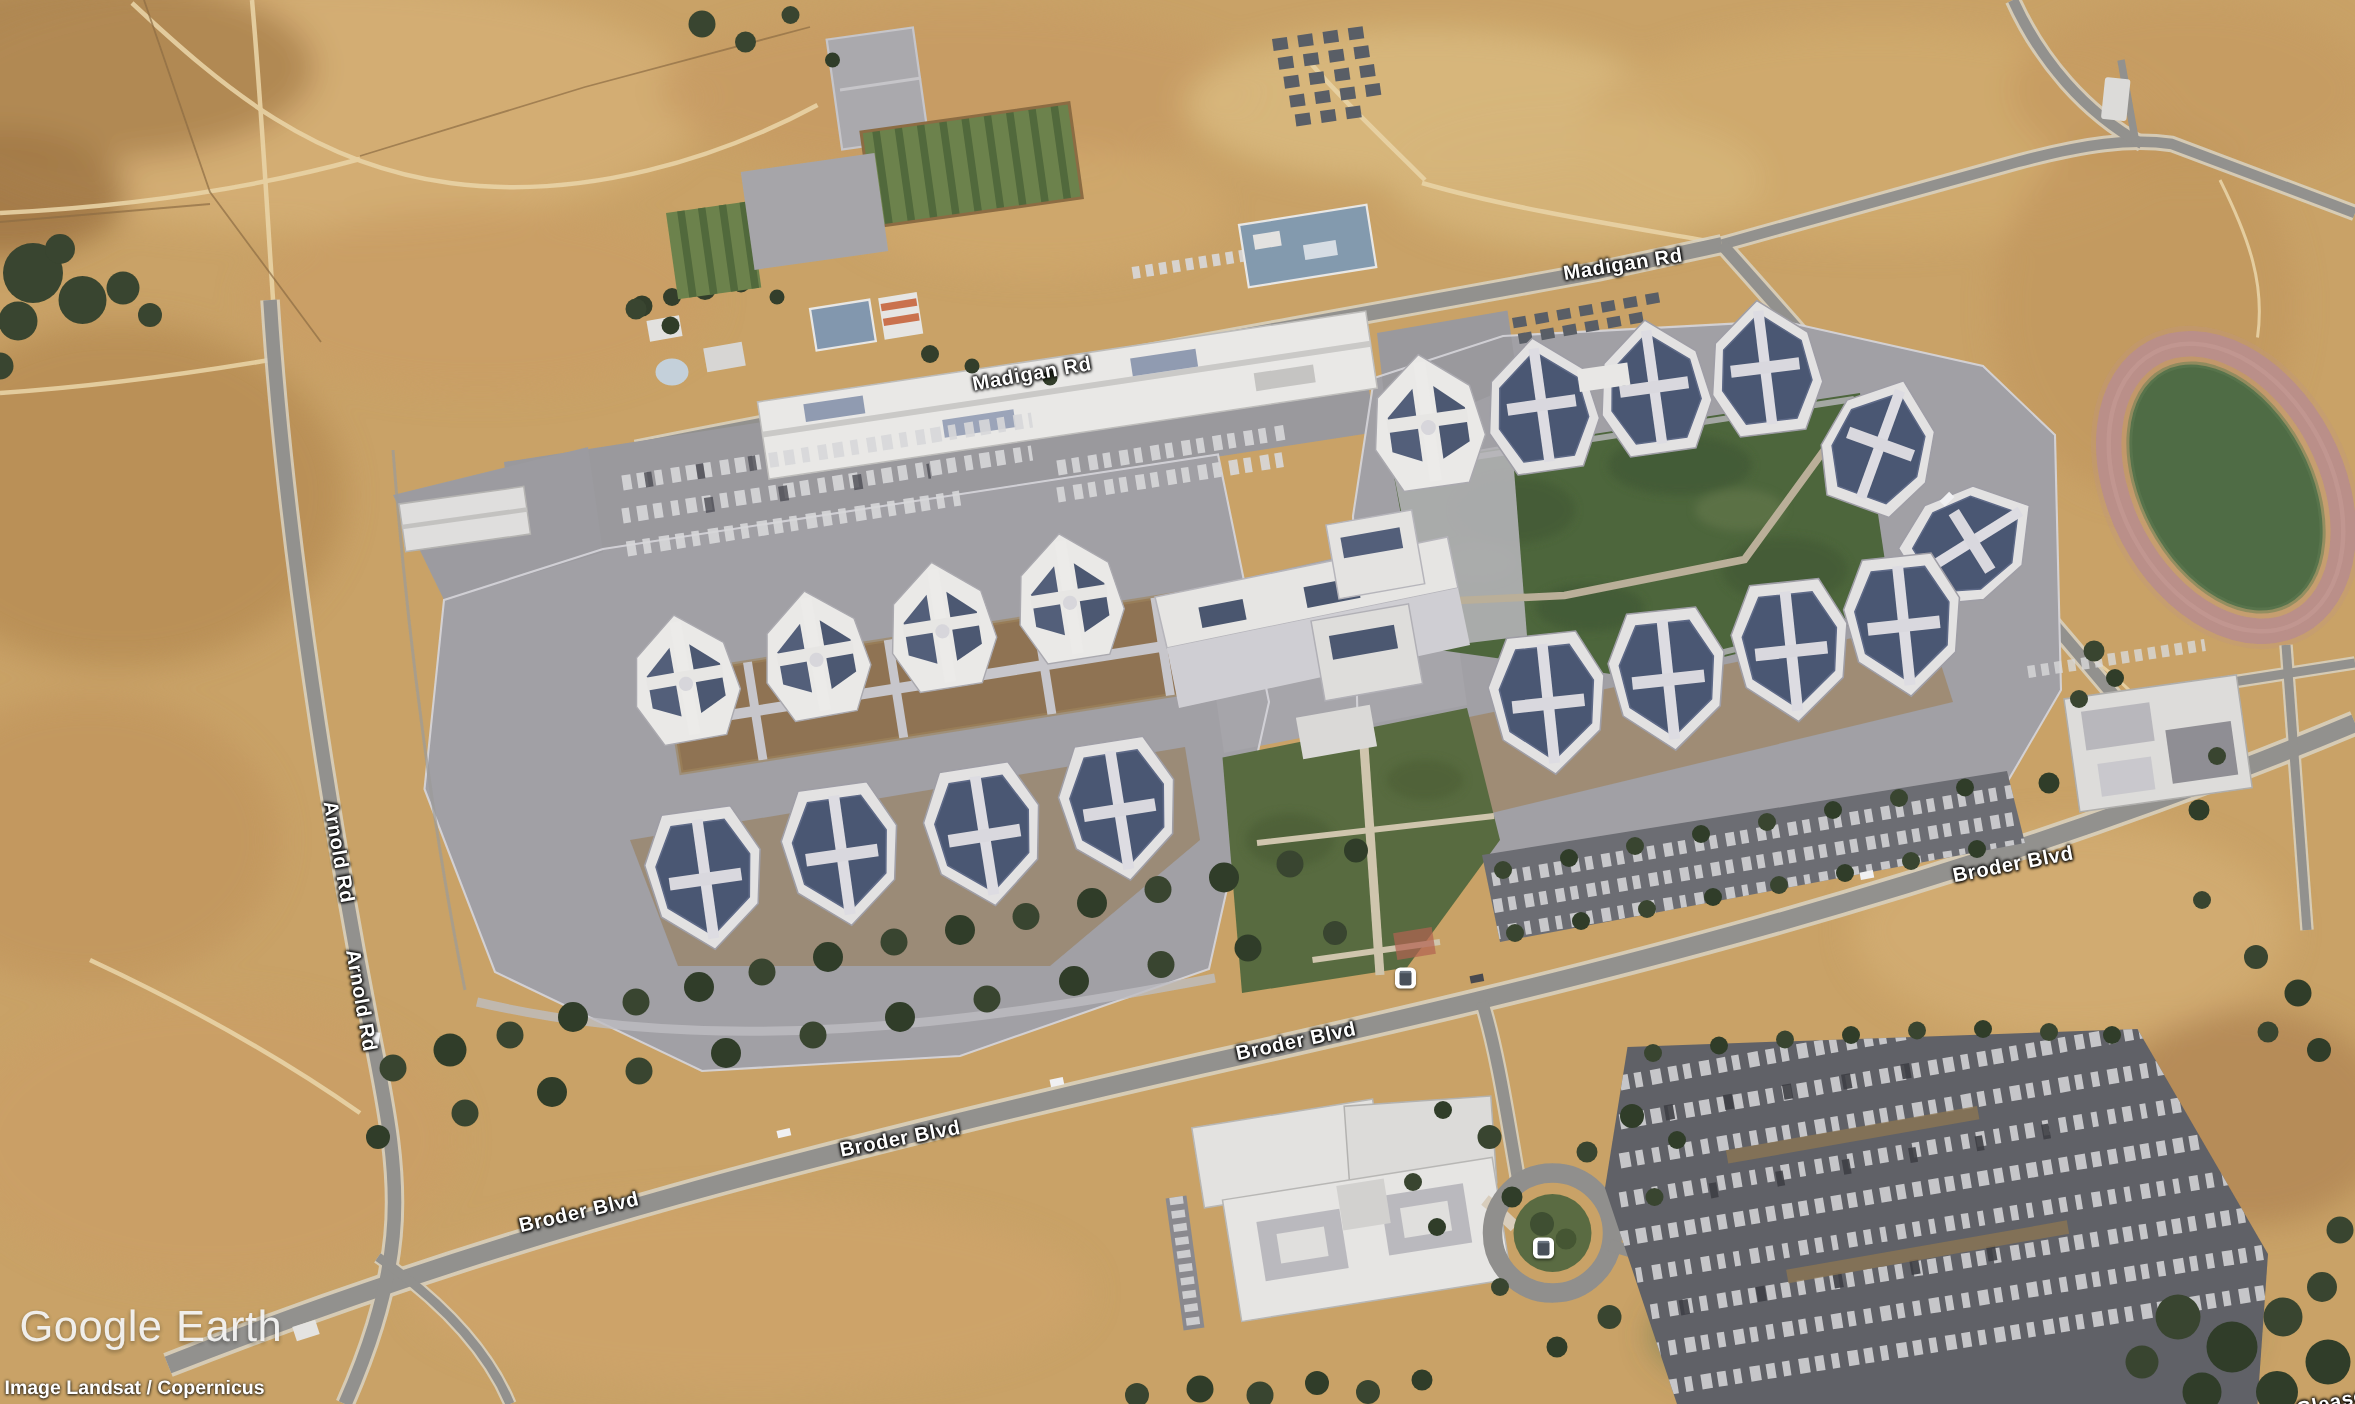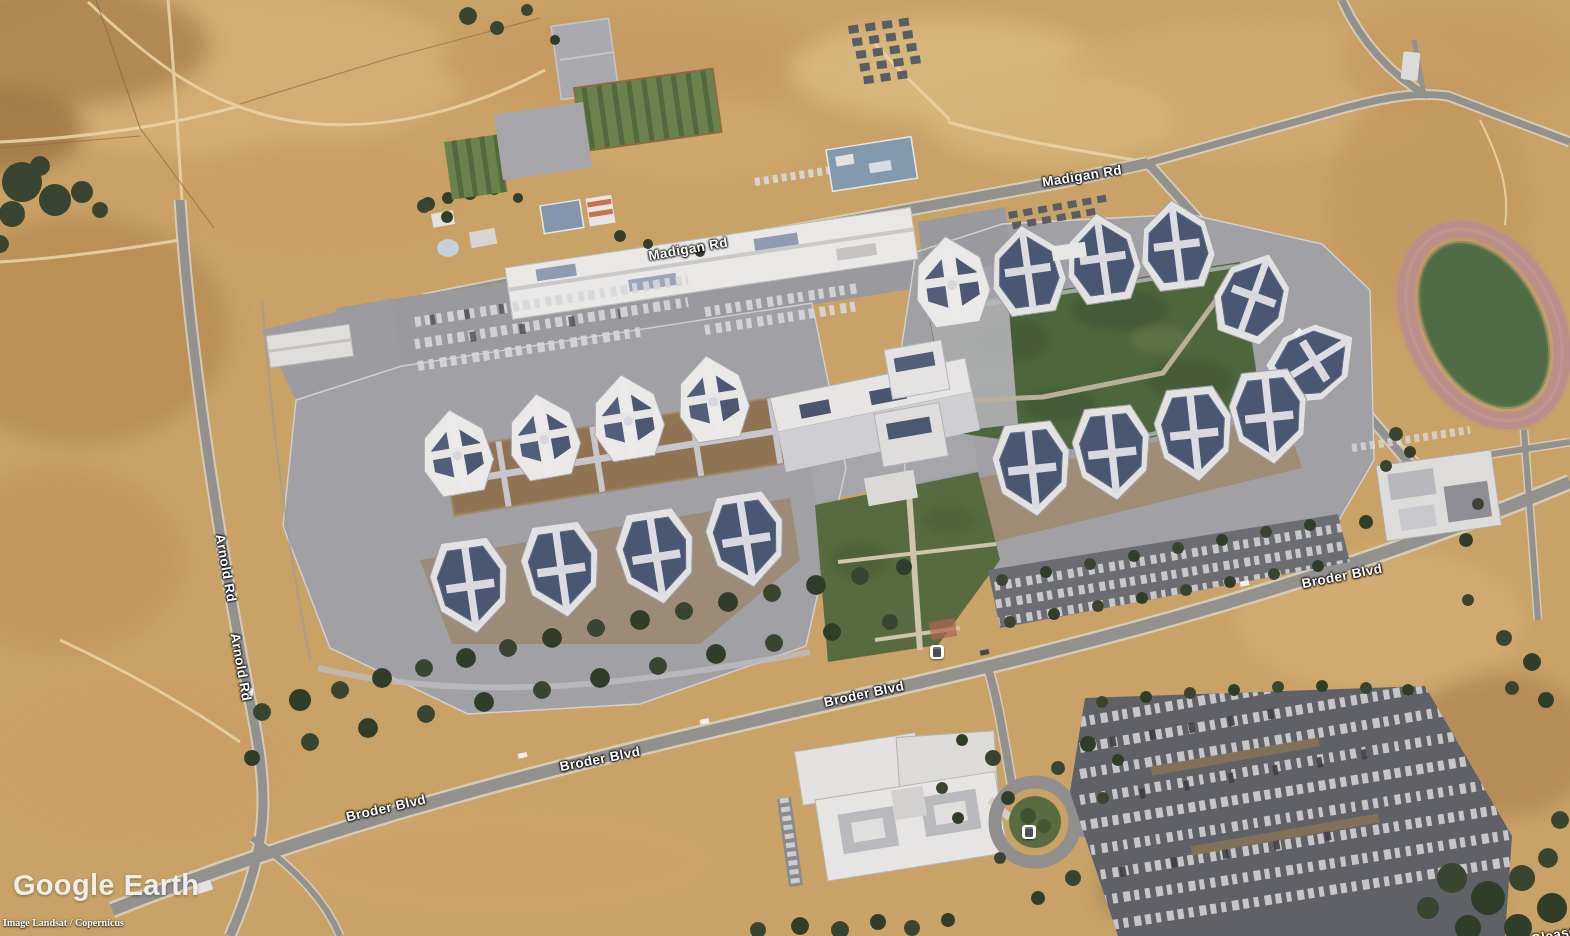--- a/index.html
+++ b/index.html
@@ -5,25 +5,25 @@
   html,body{margin:0;padding:0;background:#222;}
   .stage{position:relative;width:1570px;height:936px;overflow:hidden;background:#c8a164;
          font-family:"Liberation Sans",sans-serif;}
   .stage svg{position:absolute;left:0;top:0;}
   .rl{position:absolute;color:#fff;font-size:13.5px;font-weight:600;letter-spacing:.4px;
       white-space:nowrap;text-shadow:0 0 2px rgba(0,0,0,.95),0 1px 2px rgba(0,0,0,.85),
       0 -1px 2px rgba(0,0,0,.6),1px 0 2px rgba(0,0,0,.6),-1px 0 2px rgba(0,0,0,.6);}
   .poi{position:absolute;width:14px;height:14px;background:#fff;border-radius:3.5px;
        box-shadow:0 1px 2px rgba(0,0,0,.55);display:flex;align-items:center;justify-content:center;cursor:pointer;}
   .poi .glyph{width:8px;height:8px;background:#49505a;border-radius:1.5px;border-top:2px solid #6b7480;}
-  .ge-logo{position:absolute;left:13px;top:869px;font-size:29px;font-weight:700;color:#f3f3f3;
+  .ge-logo{position:absolute;left:13px;top:869px;font-size:29px;font-weight:400;color:#f3f3f3;
        letter-spacing:.3px;opacity:.95;text-shadow:0 1px 3px rgba(0,0,0,.4);}
   .ge-logo .w2{margin-left:9px;}
-  .attr{position:absolute;left:3px;top:917px;font-size:10px;font-weight:700;color:#fff;
-       text-shadow:0 1px 2px rgba(0,0,0,.85),0 0 2px rgba(0,0,0,.7);font-family:Liberation Serif, serif;}
+  .attr{position:absolute;left:3px;top:917px;font-size:13px;font-weight:700;color:#fff;
+       text-shadow:0 1px 2px rgba(0,0,0,.85),0 0 2px rgba(0,0,0,.7);}
 </style>
 </head>
 <body>
 
 <div class="stage">
 <svg width="1570" height="936" viewBox="0 0 1570 936">
   <defs>
     <filter id="b8" x="-40%" y="-40%" width="180%" height="180%">
           <feGaussianBlur stdDeviation="10"></feGaussianBlur>
         </filter>

